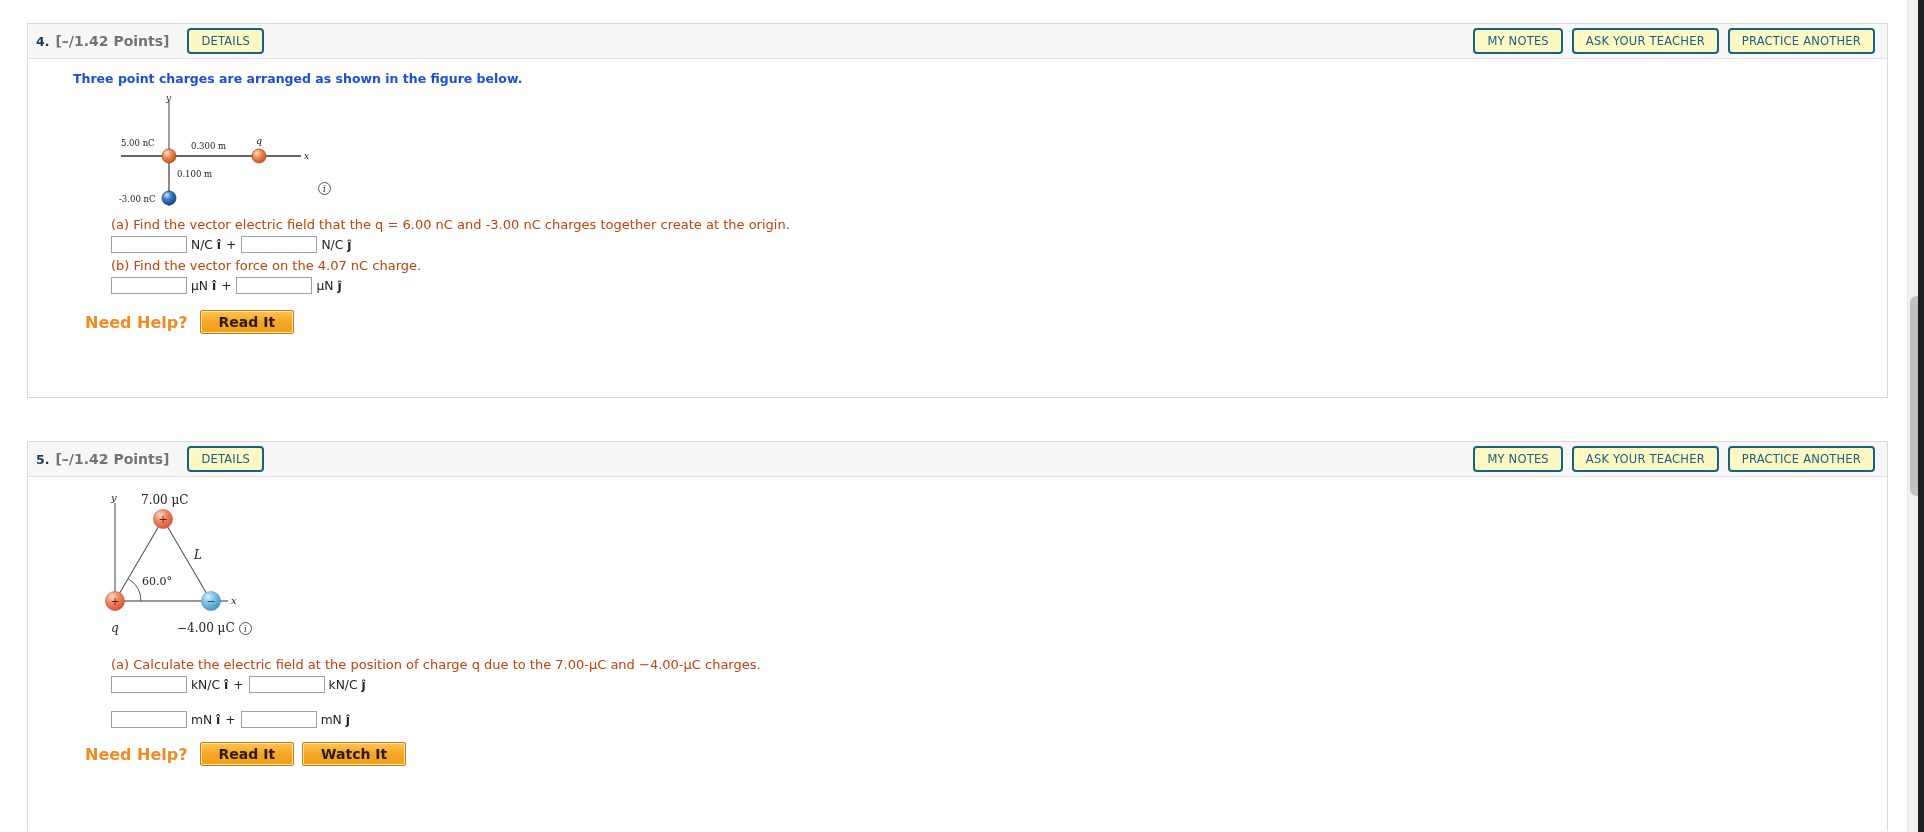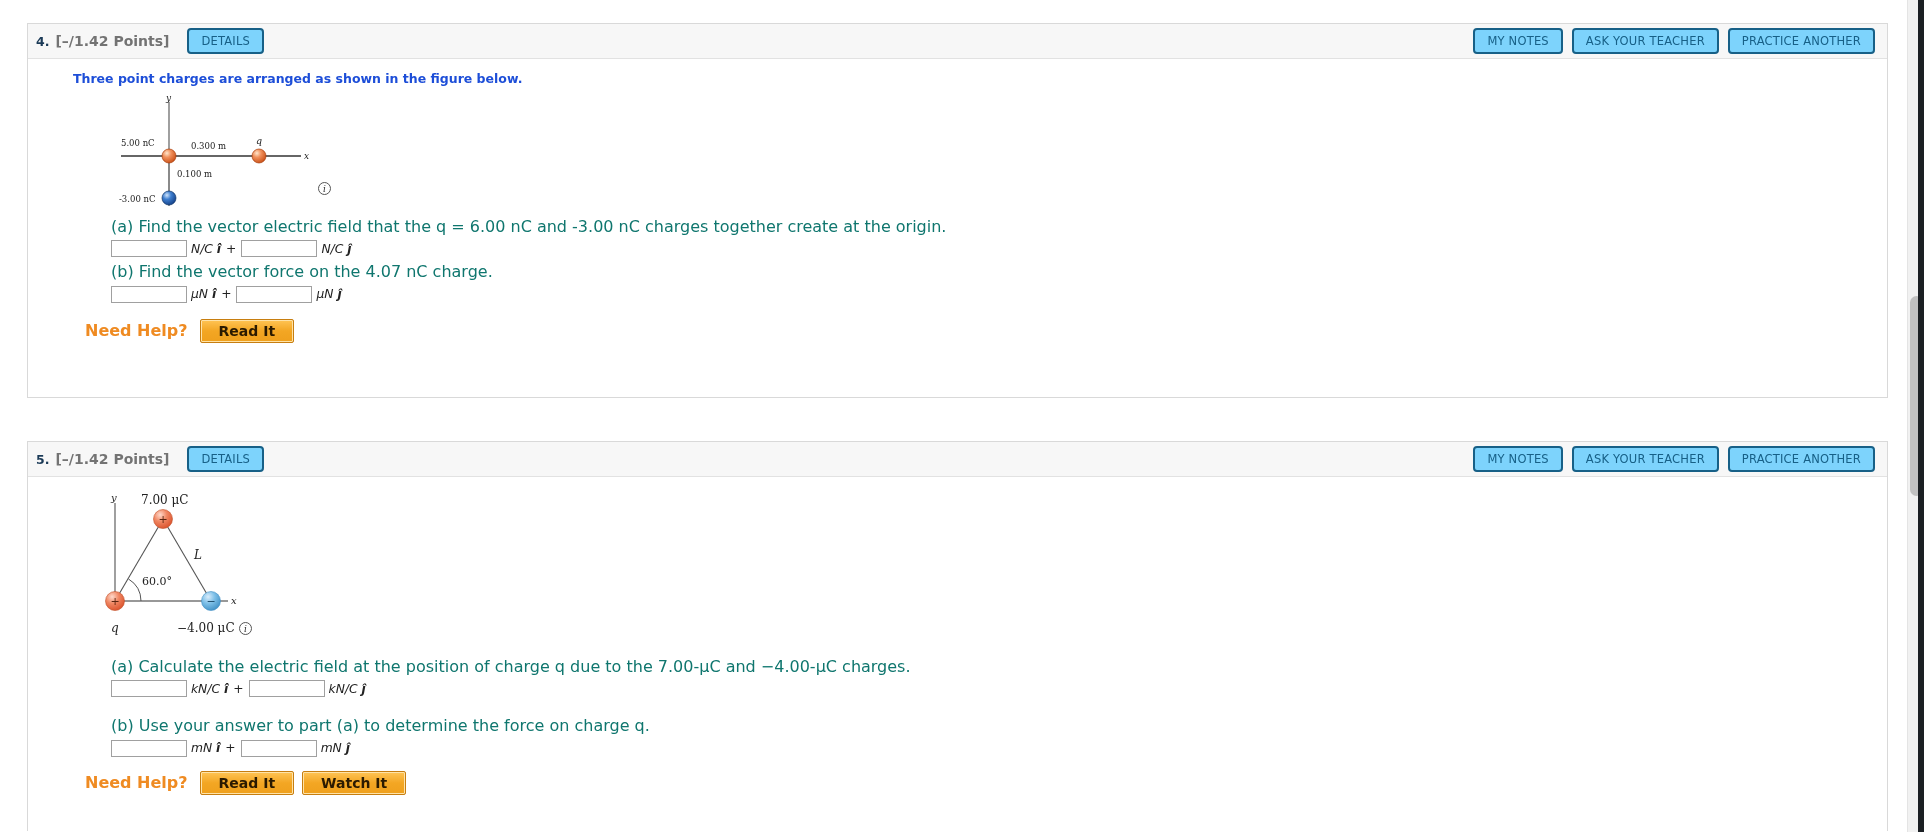--- a/index.html
+++ b/index.html
@@ -71,21 +71,21 @@
   }
   .q-points {
     font-size: 14px;
     font-weight: bold;
     color: #737373;
     margin-right: 18px;
   }
   .btn-outline {
     border: 2px solid #176087;
     border-radius: 4px;
-    background: #7dd3fc;
+    background: #fef9c3;
     color: #176087;
     font-size: 11.5px;
     letter-spacing: 0.2px;
     font-family: "DejaVu Sans", "Liberation Sans", sans-serif;
     padding: 5px 12px;
     cursor: pointer;
     line-height: 1.1;
     white-space: nowrap;
   }
   .header-right {
@@ -119,22 +119,22 @@
     text-align: center;
     line-height: 12px;
     color: #333;
     vertical-align: middle;
     cursor: pointer;
   }
 
   
   .part-block { margin-top: 2px; }
   .part-text {
-    font-size: 16px;
-    color: #0f766e;
+    font-size: 13px;
+    color: #c2410c;
     line-height: 1.4;
     margin: 0 0 2px 0;
     padding-left: 38px;
   }
   .answer-row {
     display: flex;
     align-items: center;
     padding-left: 38px;
     margin-bottom: 4px;
     font-size: 12.3px;
@@ -146,21 +146,20 @@
     border: 1px solid #a0a0a0;
     background: #fff;
     font-size: 11px;
     padding: 1px 3px;
     font-family: "DejaVu Sans", "Liberation Sans", sans-serif;
     outline: none;
   }
   .unit-label {
     margin: 0 5px 0 4px;
     white-space: nowrap;
-    font-style: italic;
   }
   .unit-label b { font-weight: bold; }
   .plus-sign { margin-right: 5px; }
 
   
   .need-help-row {
     display: flex;
     align-items: center;
     margin-top: 16px;
     padding-left: 12px;
@@ -338,21 +337,20 @@
         <div class="answer-row">
           <input class="answer-input" type="text" value="" style="">
           <span class="unit-label"><span>kN/C</span> <b>î</b></span>
           <span class="plus-sign">+</span>
           <input class="answer-input" type="text" value="" style="">
           <span class="unit-label"><span>kN/C</span> <b>ĵ</b></span>
         </div>
       </div>
 
       <div class="part-block" style="margin-top:18px;">
-        <p class="part-text">(b) Use your answer to part (a) to determine the force on charge q.</p>
         <div class="answer-row">
           <input class="answer-input" type="text" value="" style="">
           <span class="unit-label"><span>mN</span> <b>î</b></span>
           <span class="plus-sign">+</span>
           <input class="answer-input" type="text" value="" style="">
           <span class="unit-label"><span>mN</span> <b>ĵ</b></span>
         </div>
       </div>
 
       <div class="need-help-row" style="margin-top:14px;">

